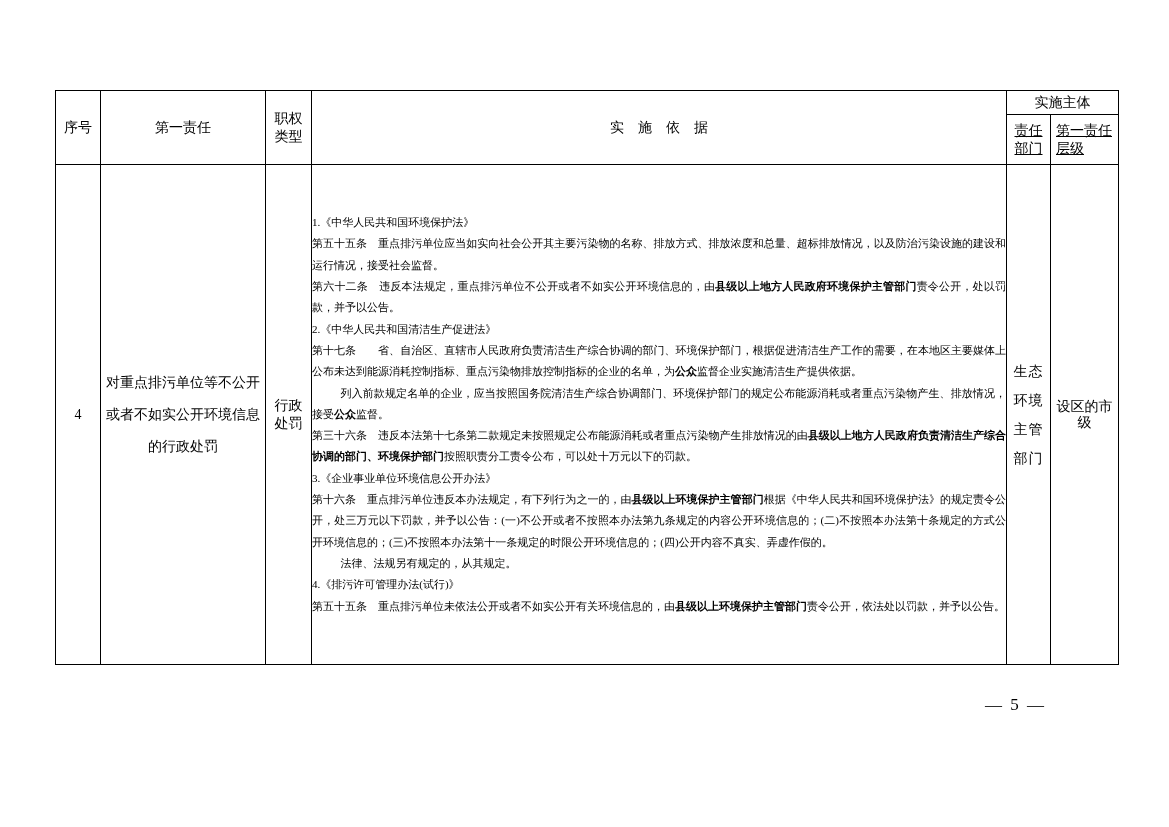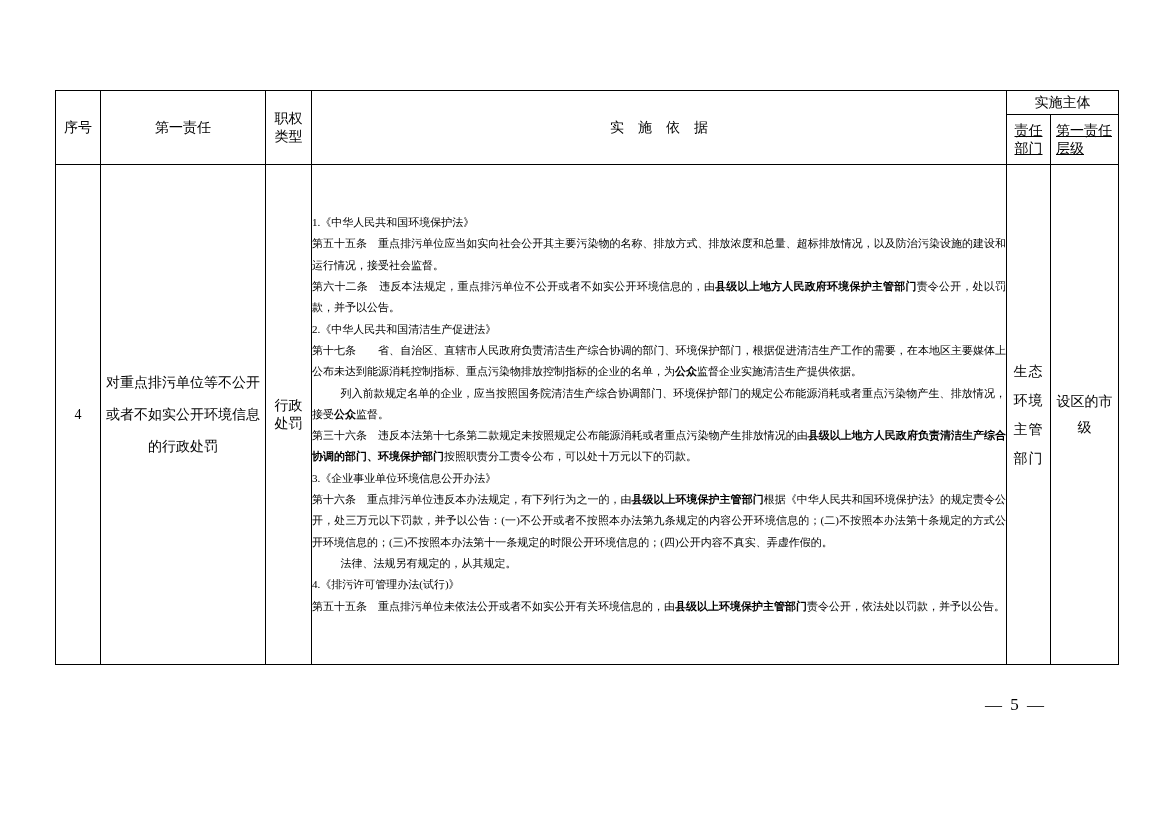--- a/index.html
+++ b/index.html
@@ -48,21 +48,21 @@
     vertical-align: top;
     padding: 4px 7px 4px 7px;
   }
   td.cell-dept {
     line-height: 29px;
     letter-spacing: 1px;
   }
   td.cell-level {
     text-align: left;
     padding: 2px 6px;
-    line-height: 26px;
+    line-height: 16px;
   }
   .legal-basis .para {
     font-size: 11px;
     line-height: 21.3px;
     text-align: justify;
   }
   .legal-basis .para.indent {
     text-indent: 2.6em;
   }
   .legal-basis .para span.b {

